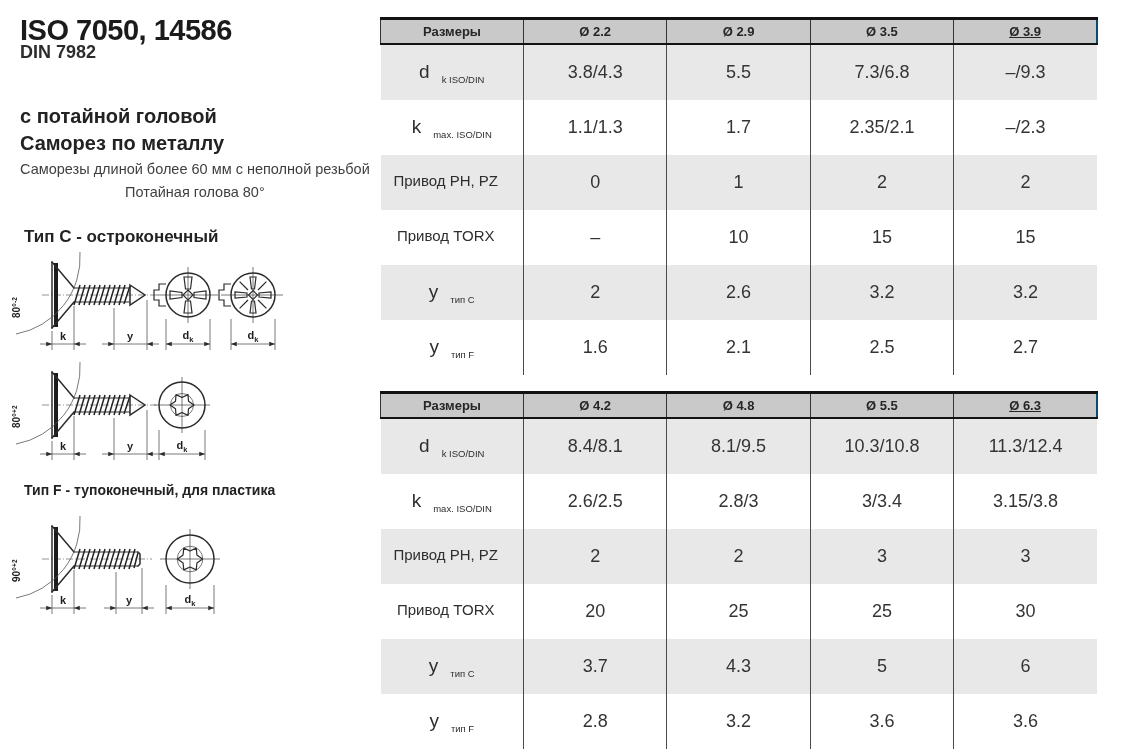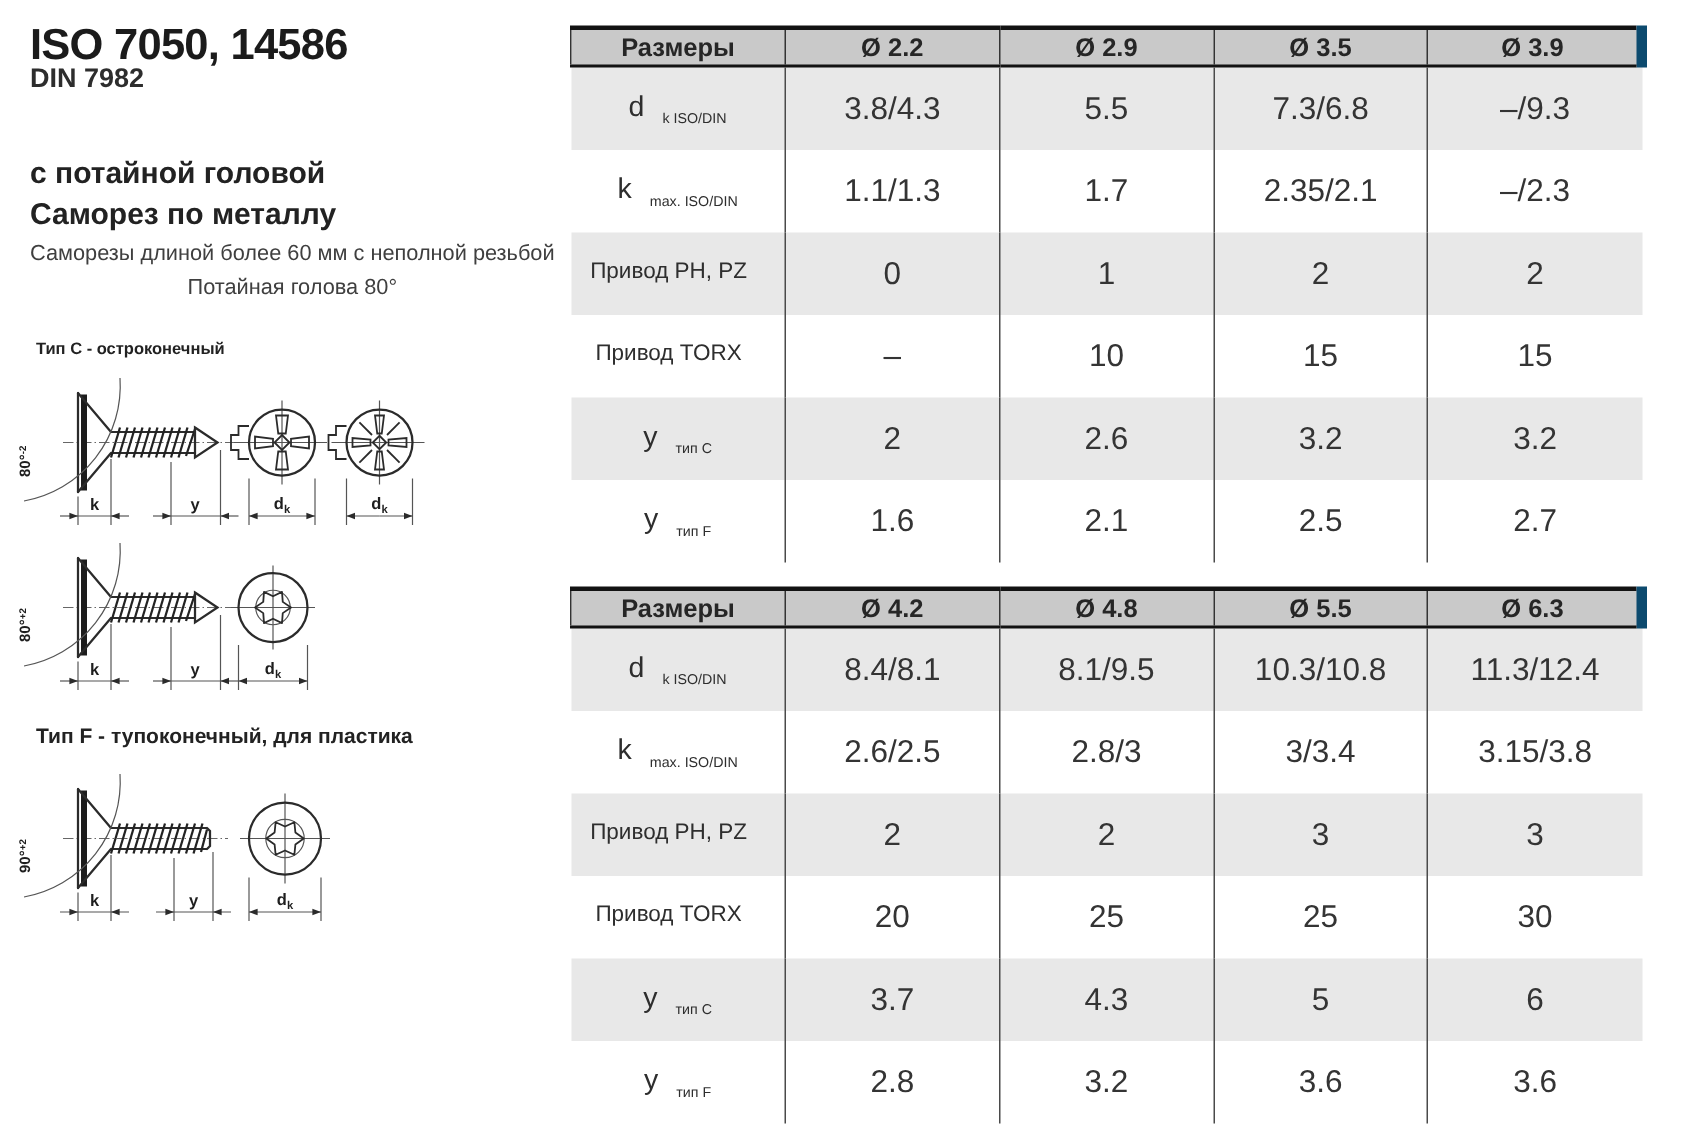--- a/index.html
+++ b/index.html
@@ -5,42 +5,42 @@
   html,body{margin:0;padding:0;background:#fff;}
   body{width:1133px;height:753px;font-family:"Liberation Sans","DejaVu Sans",sans-serif;color:#333;}
   .page{position:relative;width:1133px;height:753px;overflow:hidden;background:#fff;}
 
   
   .abs{position:absolute;}
   .title{left:20px;top:14px;font-size:29px;font-weight:bold;letter-spacing:-0.5px;color:#1b1b1b;}
   .din{left:20px;top:42px;font-size:18px;font-weight:bold;color:#2d2d2d;}
   .product{left:20px;top:103px;font-size:20px;font-weight:bold;line-height:27px;color:#222;}
   .desc{left:20px;top:158px;font-size:14.5px;line-height:23px;color:#3f3f3f;text-align:center;}
-  .type-heading{left:24px;top:227px;font-size:11px;font-weight:bold;color:#222;}
+  .type-heading{left:24px;top:227px;font-size:17px;font-weight:bold;color:#222;}
   .type-heading-f{left:24px;top:482px;font-size:14px;font-weight:bold;color:#222;}
 
   
   svg .ln{stroke:#2b2b2b;stroke-width:1.5;fill:none;stroke-linecap:round;}
   svg .md{stroke:#2b2b2b;stroke-width:1.2;fill:none;}
   svg .tn{stroke:#555;stroke-width:0.8;fill:none;}
   svg .cl{stroke:#666;stroke-width:0.7;fill:none;stroke-dasharray:7 2 1 2;}
   svg .ht{stroke:#222;stroke-width:1.5;fill:none;}
   svg text{fill:#1e1e1e;font-family:"Liberation Sans","DejaVu Sans",sans-serif;}
   svg .dim{font-size:11px;font-weight:bold;text-anchor:middle;}
   svg .ang{font-size:10px;font-weight:bold;}
 
   
   table.tbl{position:absolute;left:380px;width:718px;border-collapse:collapse;table-layout:fixed;}
   #t1{top:17px;} #t2{top:391px;}
   .tbl th{height:23px;background:#c9c9c9;border-top:3px solid #121212;border-bottom:2px solid #121212;
-          font-size:17px;font-weight:bold;color:#262626;text-align:center;padding:0;}
+          font-size:13px;font-weight:bold;color:#262626;text-align:center;padding:0;}
   .tbl th:first-child{border-left:1px solid #333;}
-  .tbl th:last-child{border-right:7px solid #0c4a6e;}
+  .tbl th:last-child{border-right:2px solid #0c4a6e;text-decoration:underline;}
   .tbl th + th{border-left:1px solid #333;}
-  .tbl td{height:55px;text-align:center;vertical-align:middle;font-size:21px;color:#343434;padding:0;background:#fff;}
+  .tbl td{height:55px;text-align:center;vertical-align:middle;font-size:18px;color:#343434;padding:0;background:#fff;}
   .tbl td + td{border-left:1px solid #4a4a4a;}
   .tbl tr.g td{background:#e8e8e8;}
   .tbl td.lbl{font-size:15px;color:#2e2e2e;}
   .tbl td.lbl .lm{font-size:15px;}
   .tbl tr.sym td.lbl .lm{font-size:19px;}
   .sb{font-size:9.5px;vertical-align:-5px;margin-left:12px;}
 </style>
 </head>
 <body>
 

